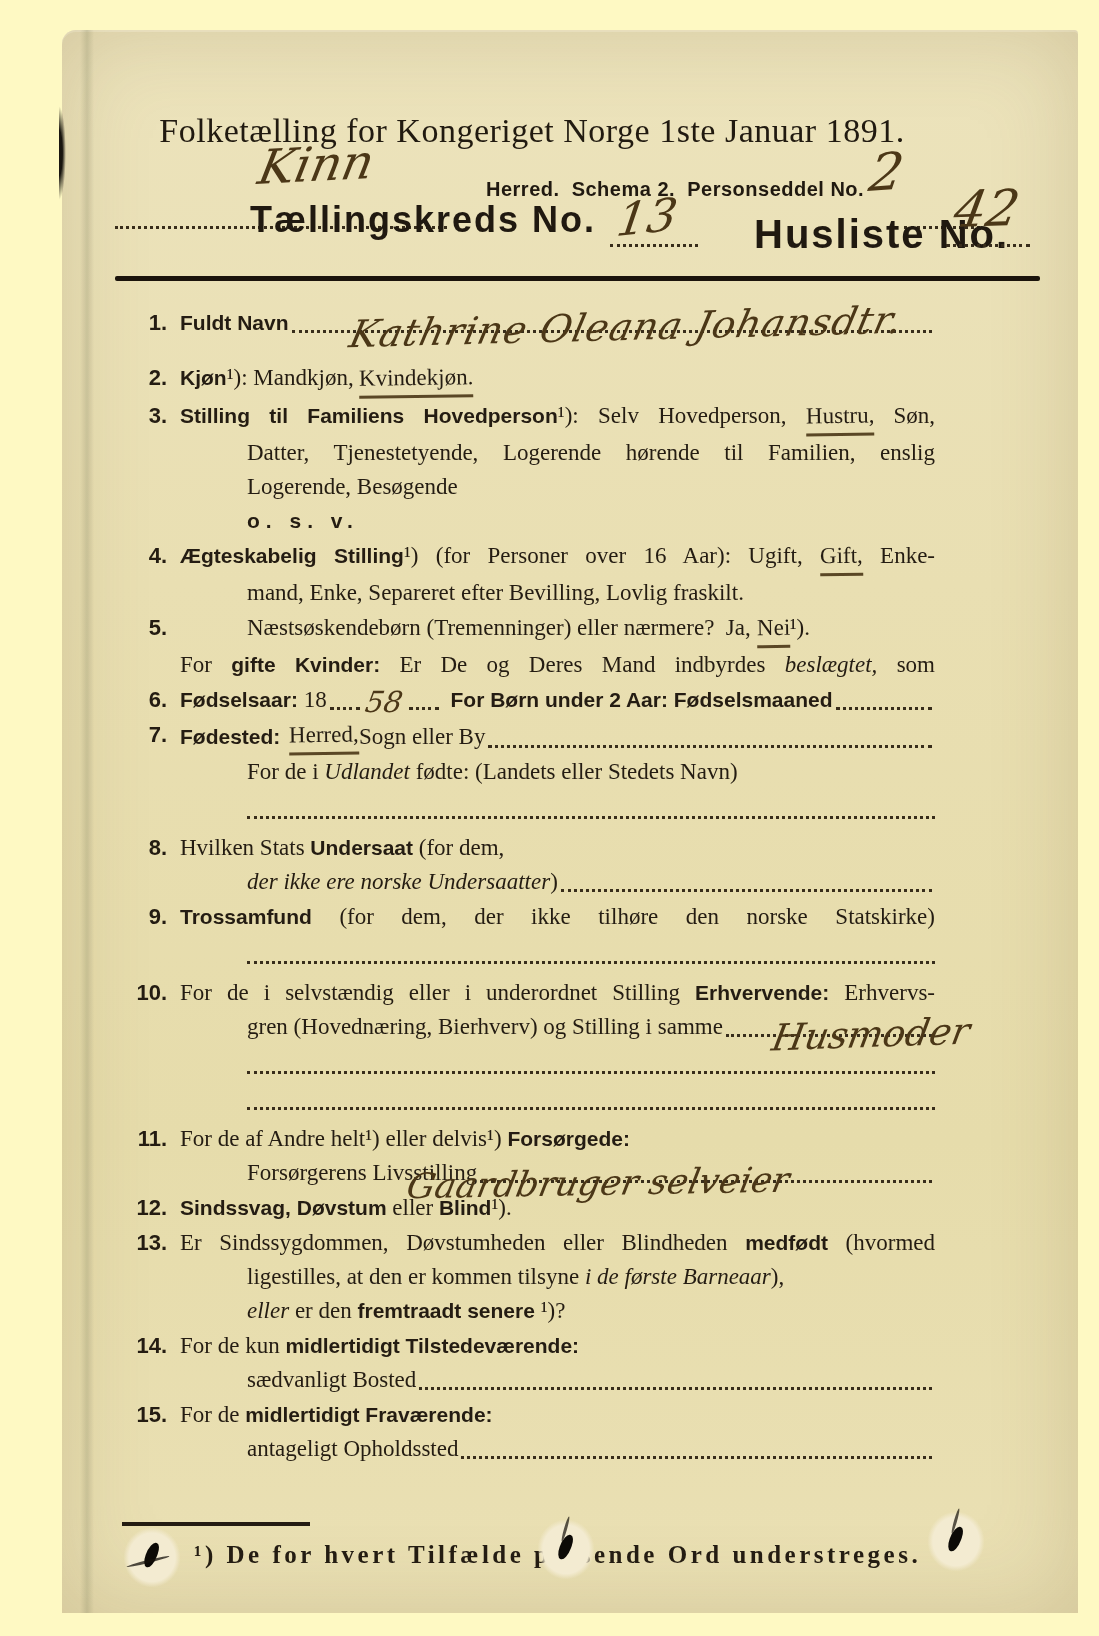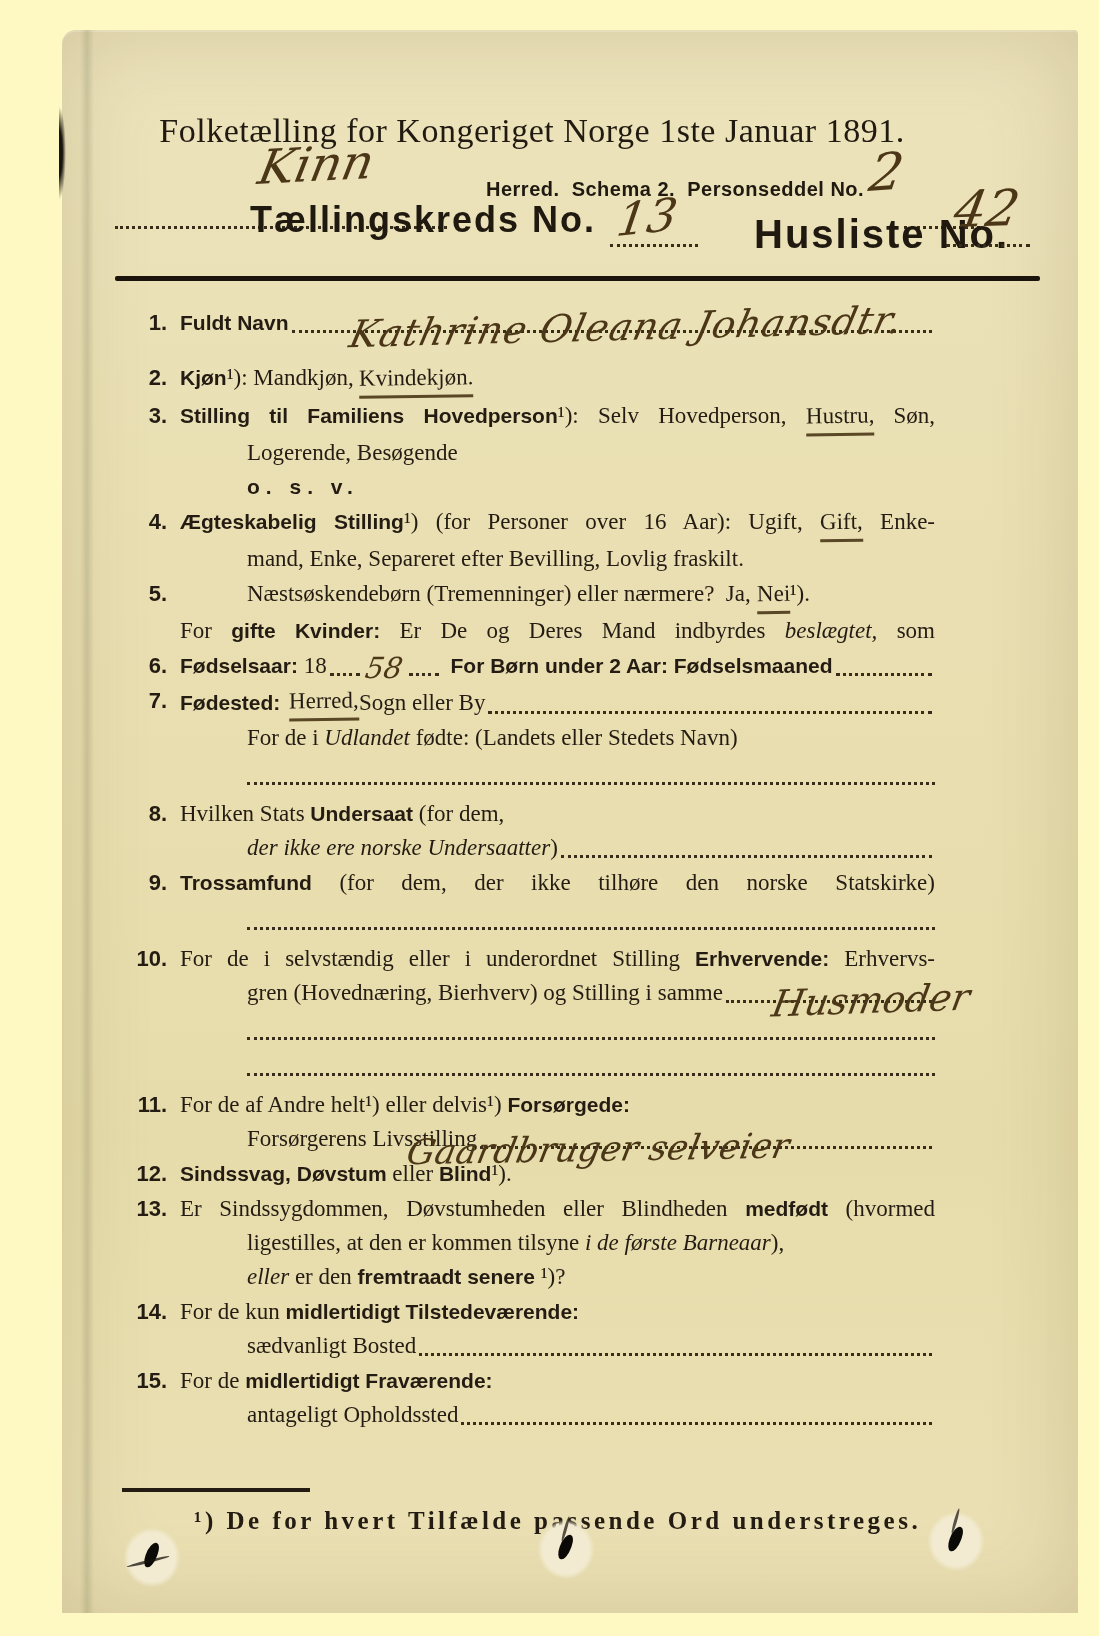--- a/index.html
+++ b/index.html
@@ -124,20 +124,21 @@
         <div class="row">
           <div class="num">2.</div>
           <div class="content">
             <div class="line"><span class="sg-b">Kjøn</span><span class="sg-t">¹): Mandkjøn, </span><span class="sg-u">Kvindekjøn.</span></div>
           </div>
         </div>
         <div class="row">
           <div class="num">3.</div>
           <div class="content">
             <div class="line just"><span class="sg-b">Stilling til Familiens Hovedperson</span><span class="sg-t">¹): Selv Hovedperson, </span><span class="sg-u">Hustru,</span><span class="sg-t"> Søn,</span></div>
+            <div class="line indent just"><span class="sg-t">Datter, Tjenestetyende, Logerende hørende til Familien, enslig</span></div>
             <div class="line indent"><span class="sg-t">Logerende, Besøgende</span></div>
             <div class="line indent"><span class="sg-b sg-osv">o. s. v.</span></div>
           </div>
         </div>
         <div class="row">
           <div class="num">4.</div>
           <div class="content">
             <div class="line just"><span class="sg-b">Ægteskabelig Stilling</span><span class="sg-t">¹) (for Personer over 16 Aar): Ugift, </span><span class="sg-u">Gift,</span><span class="sg-t"> Enke-</span></div>
             <div class="line indent"><span class="sg-t">mand, Enke, Separeret efter Bevilling, Lovlig fraskilt.</span></div>
           </div>

